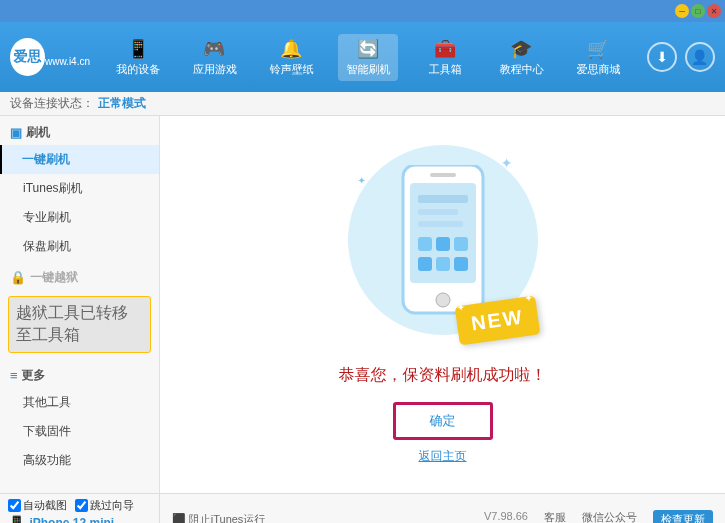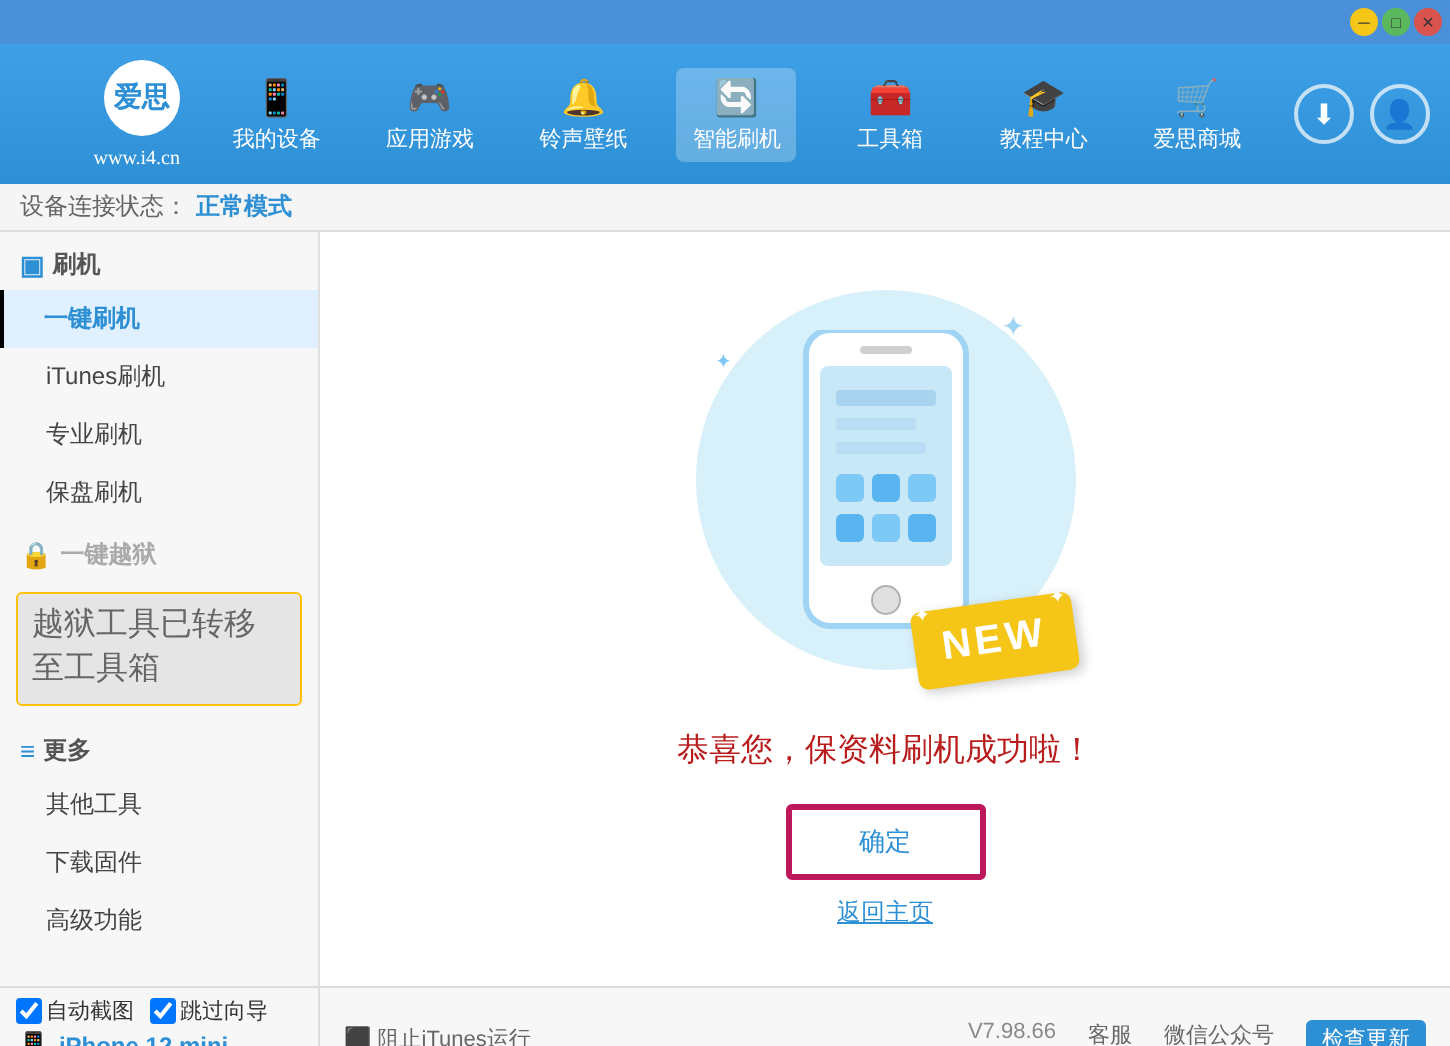--- a/index.html
+++ b/index.html
@@ -45,41 +45,40 @@
     .header {
       height: 70px;
       background: linear-gradient(180deg, #3fa0e8 0%, #2d8fd4 100%);
       display: flex;
       align-items: center;
       padding: 0 10px;
     }
     .logo {
       width: 80px;
       display: flex;
-      flex-direction: column;
-      align-items: flex-end;
+      flex-direction: row;
+      align-items: flex-start;
       margin-right: 10px;
     }
     .logo-circle {
       width: 38px;
       height: 38px;
       border-radius: 50%;
       background: #fff;
       display: flex;
       align-items: center;
       justify-content: center;
       color: #2d8fd4;
       font-weight: bold;
       font-size: 14px;
     }
     .logo-text {
       color: #fff;
       font-size: 10px;
-      margin-top: 6px;
-      font-family: Liberation Serif, serif;
+      margin-top: 18px;
     }
     .nav-items {
       display: flex;
       flex: 1;
       justify-content: space-around;
       align-items: center;
     }
     .nav-item {
       display: flex;
       flex-direction: column;

